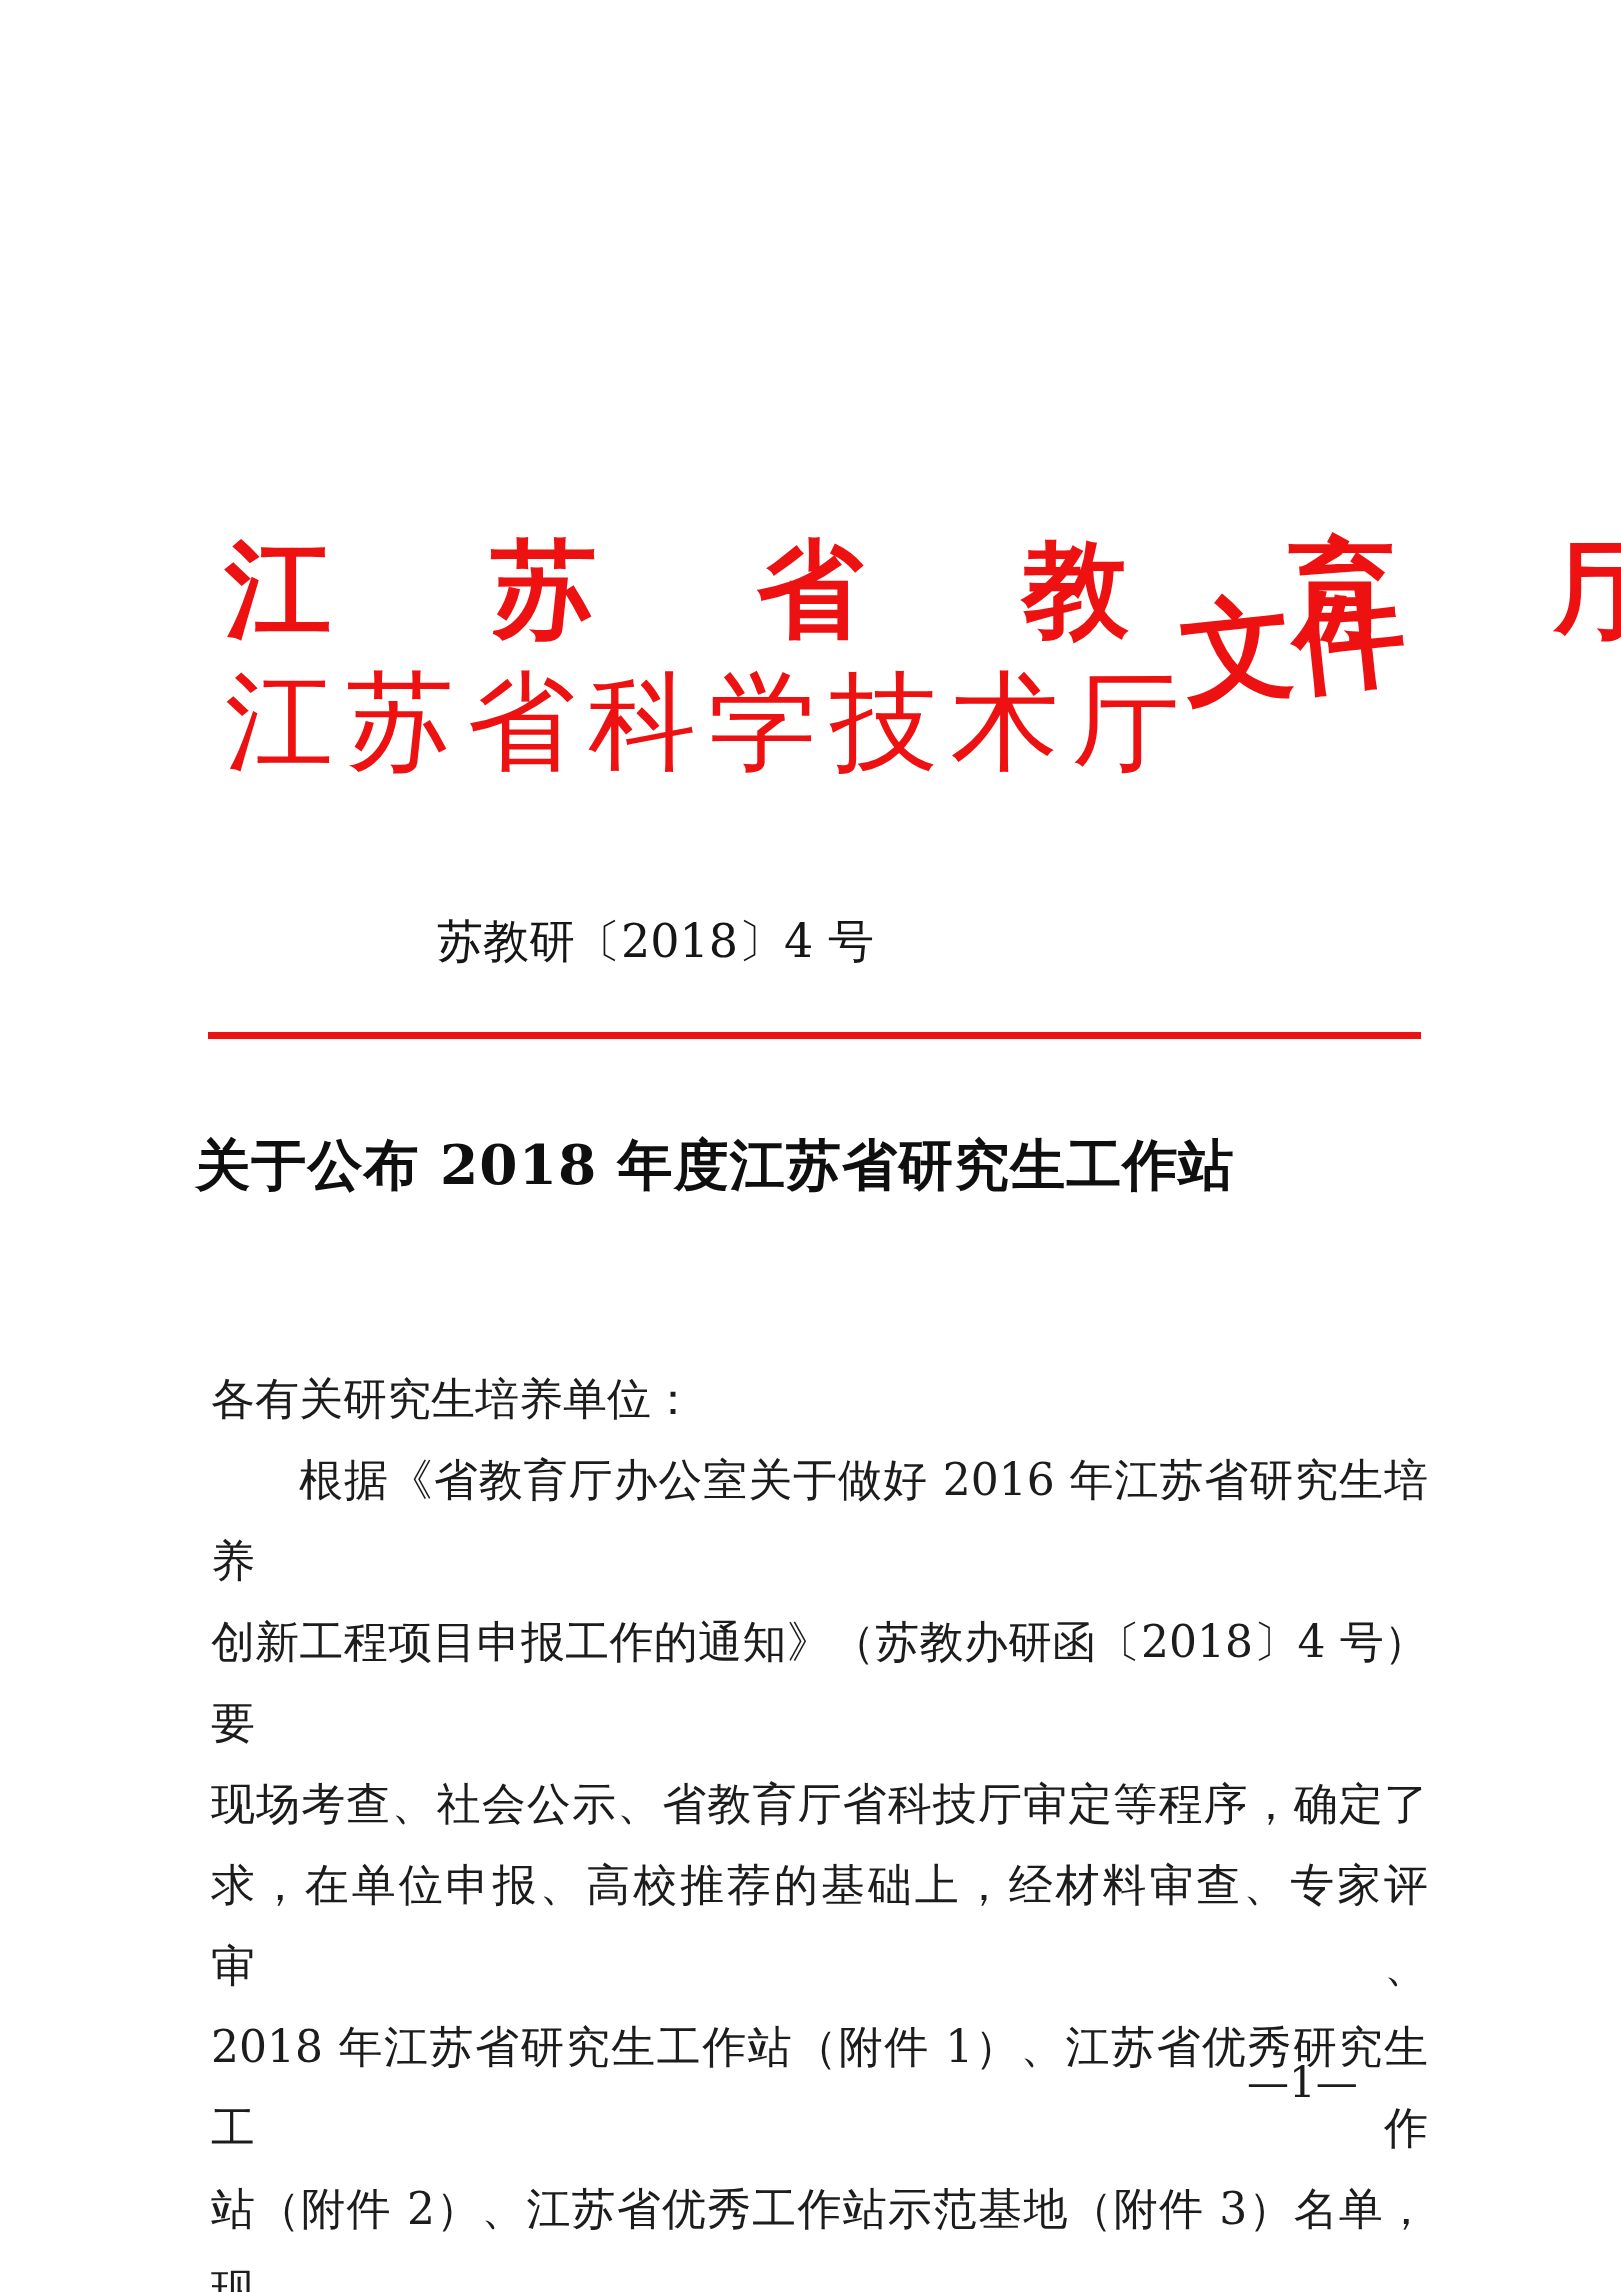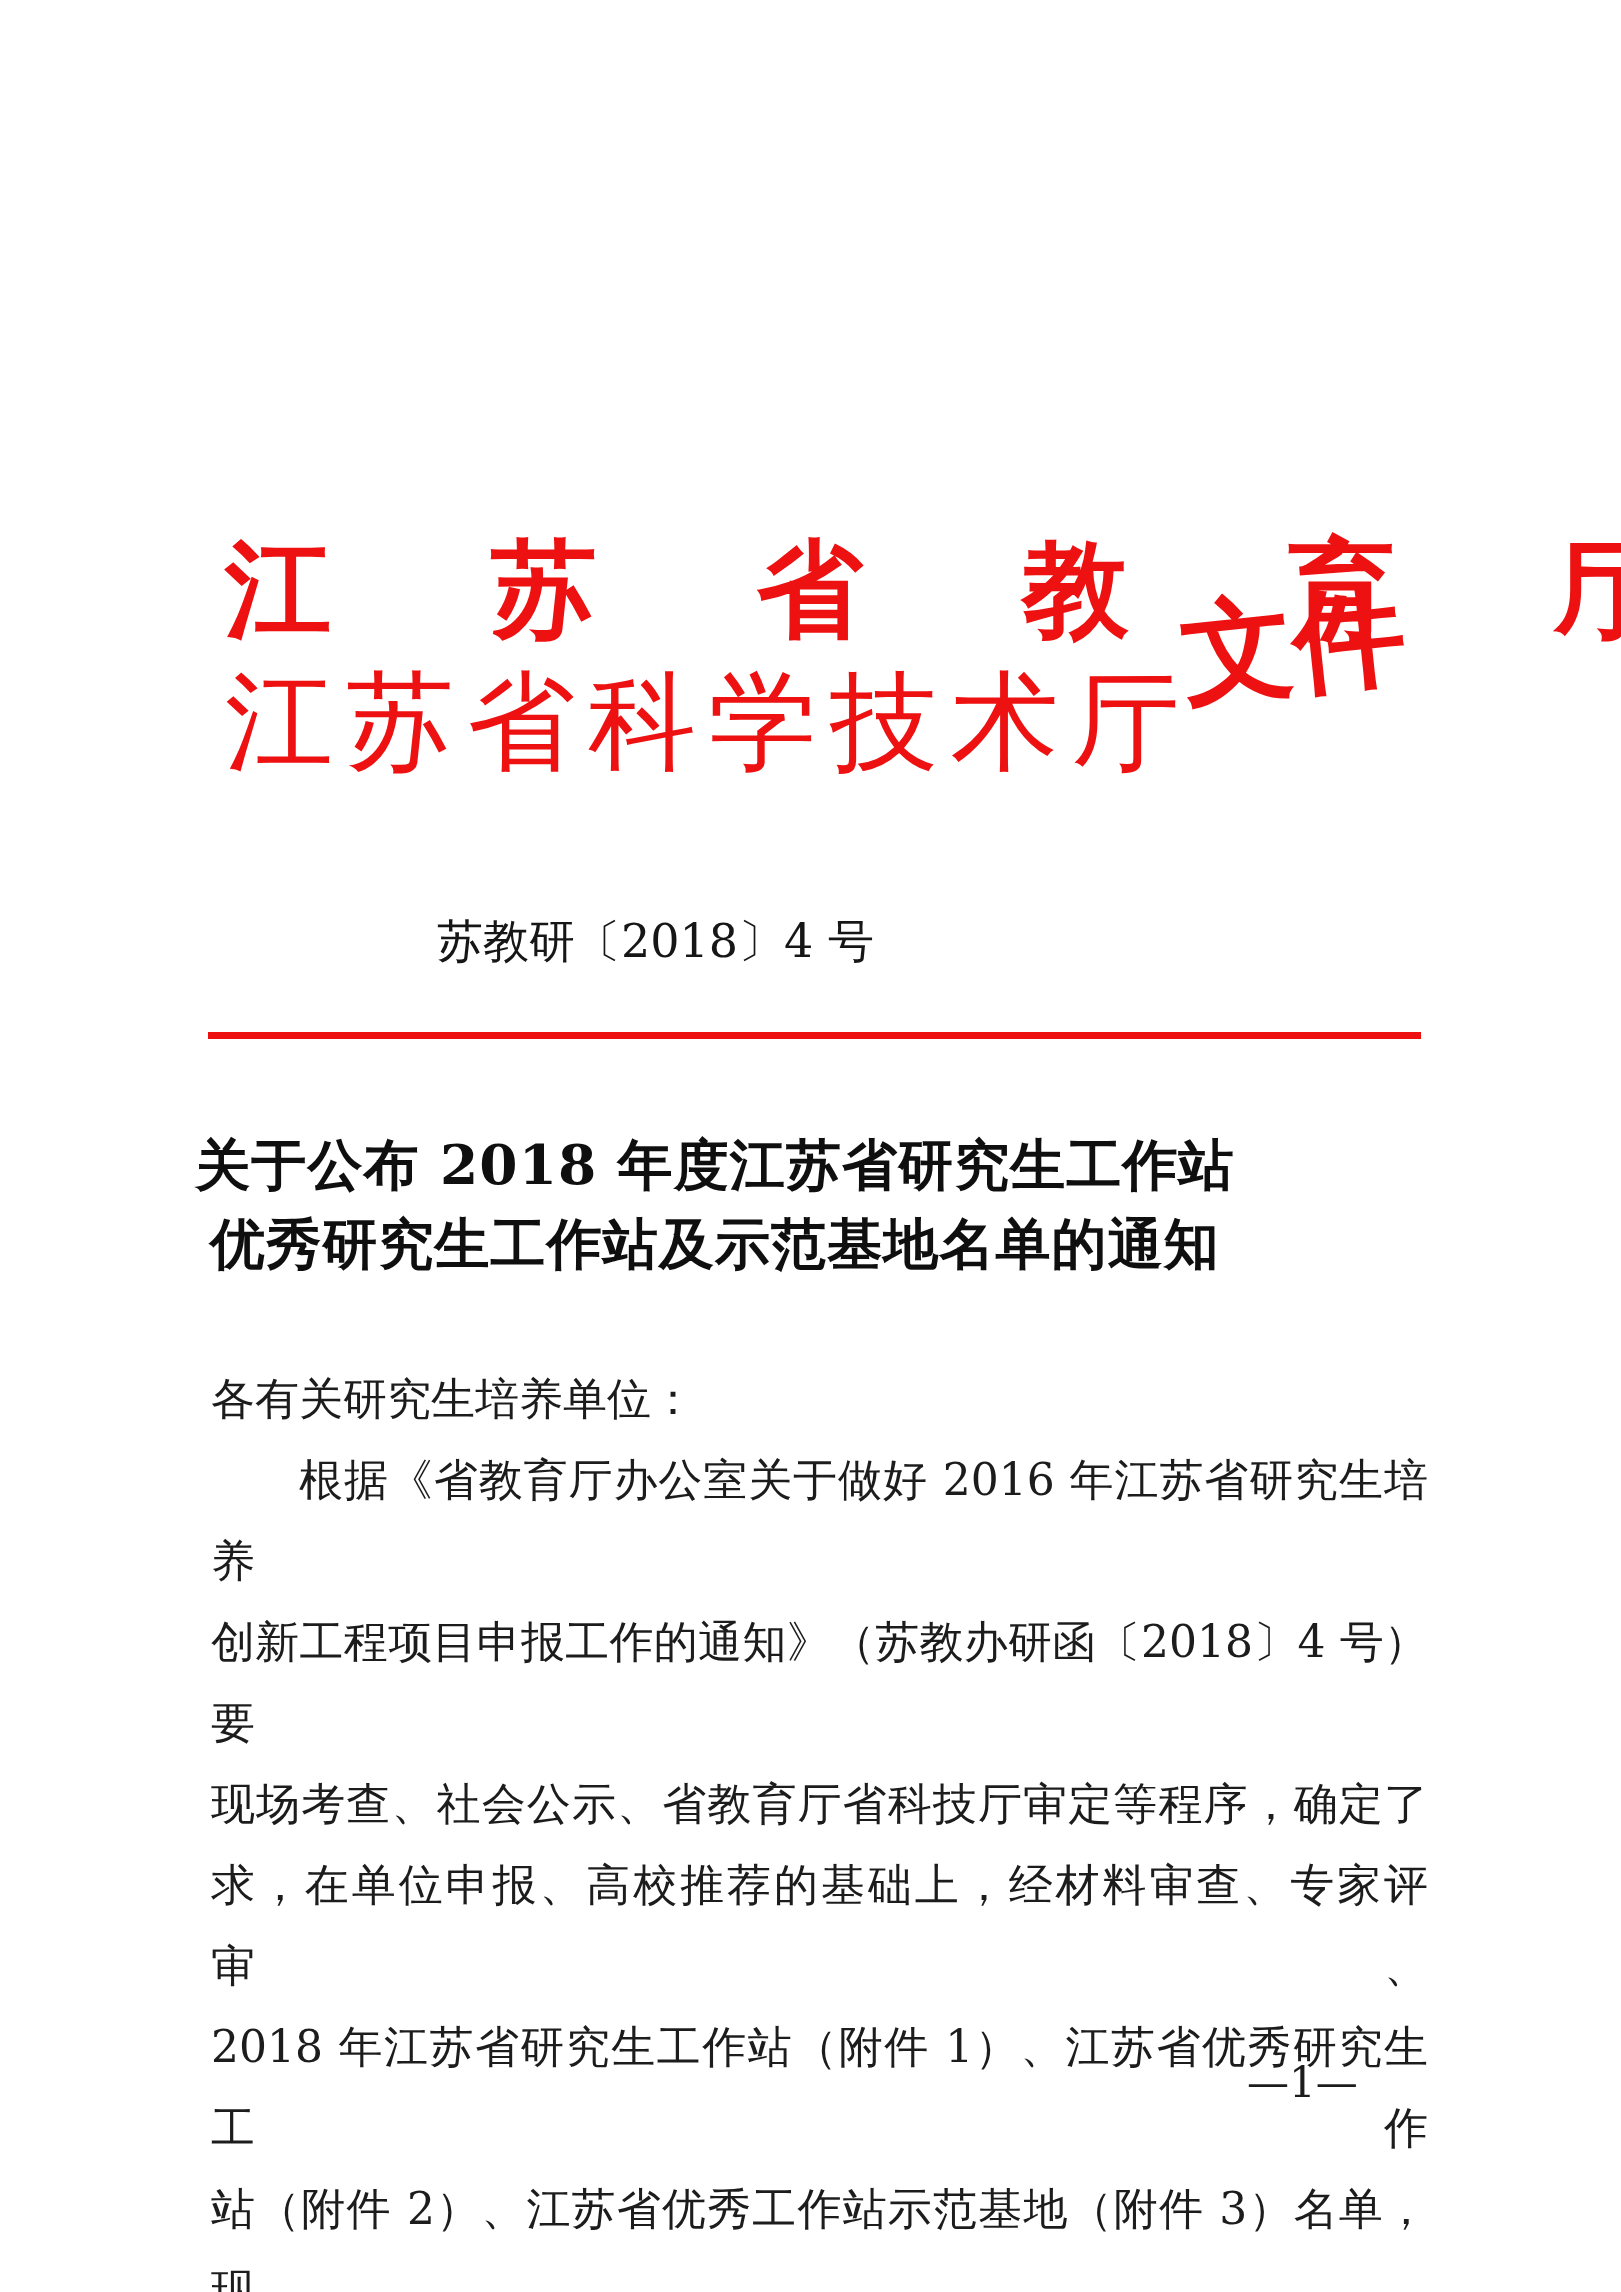--- a/index.html
+++ b/index.html
@@ -130,21 +130,20 @@
   <div class="issuer-line2">江苏省科学技术厅</div>
 
   <div class="doc-mark">文件</div>
 
   <div class="doc-number">苏教研〔2018〕4 号</div>
 
   <div class="red-line"></div>
 
   <h1 class="title">
     <span class="title-line">关于公布 2018 年度江苏省研究生工作站</span>
-    <span class="title-line">优秀研究生工作站及示范基地名单的通知</span>
   </h1>
 
   <div class="bodytext">
     <div class="line">各有关研究生培养单位：</div>
 
     <div class="line justify indent">根据《省教育厅办公室关于做好 2016 年江苏省研究生培养</div>
     <div class="line justify">创新工程项目申报工作的通知》（苏教办研函〔2018〕4 号）要</div>
     <div class="line justify">现场考查、社会公示、省教育厅省科技厅审定等程序，确定了</div>
     <div class="line justify">求，在单位申报、高校推荐的基础上，经材料审查、专家评审、</div>
     <div class="line justify">2018 年江苏省研究生工作站（附件 1）、江苏省优秀研究生工作</div>

